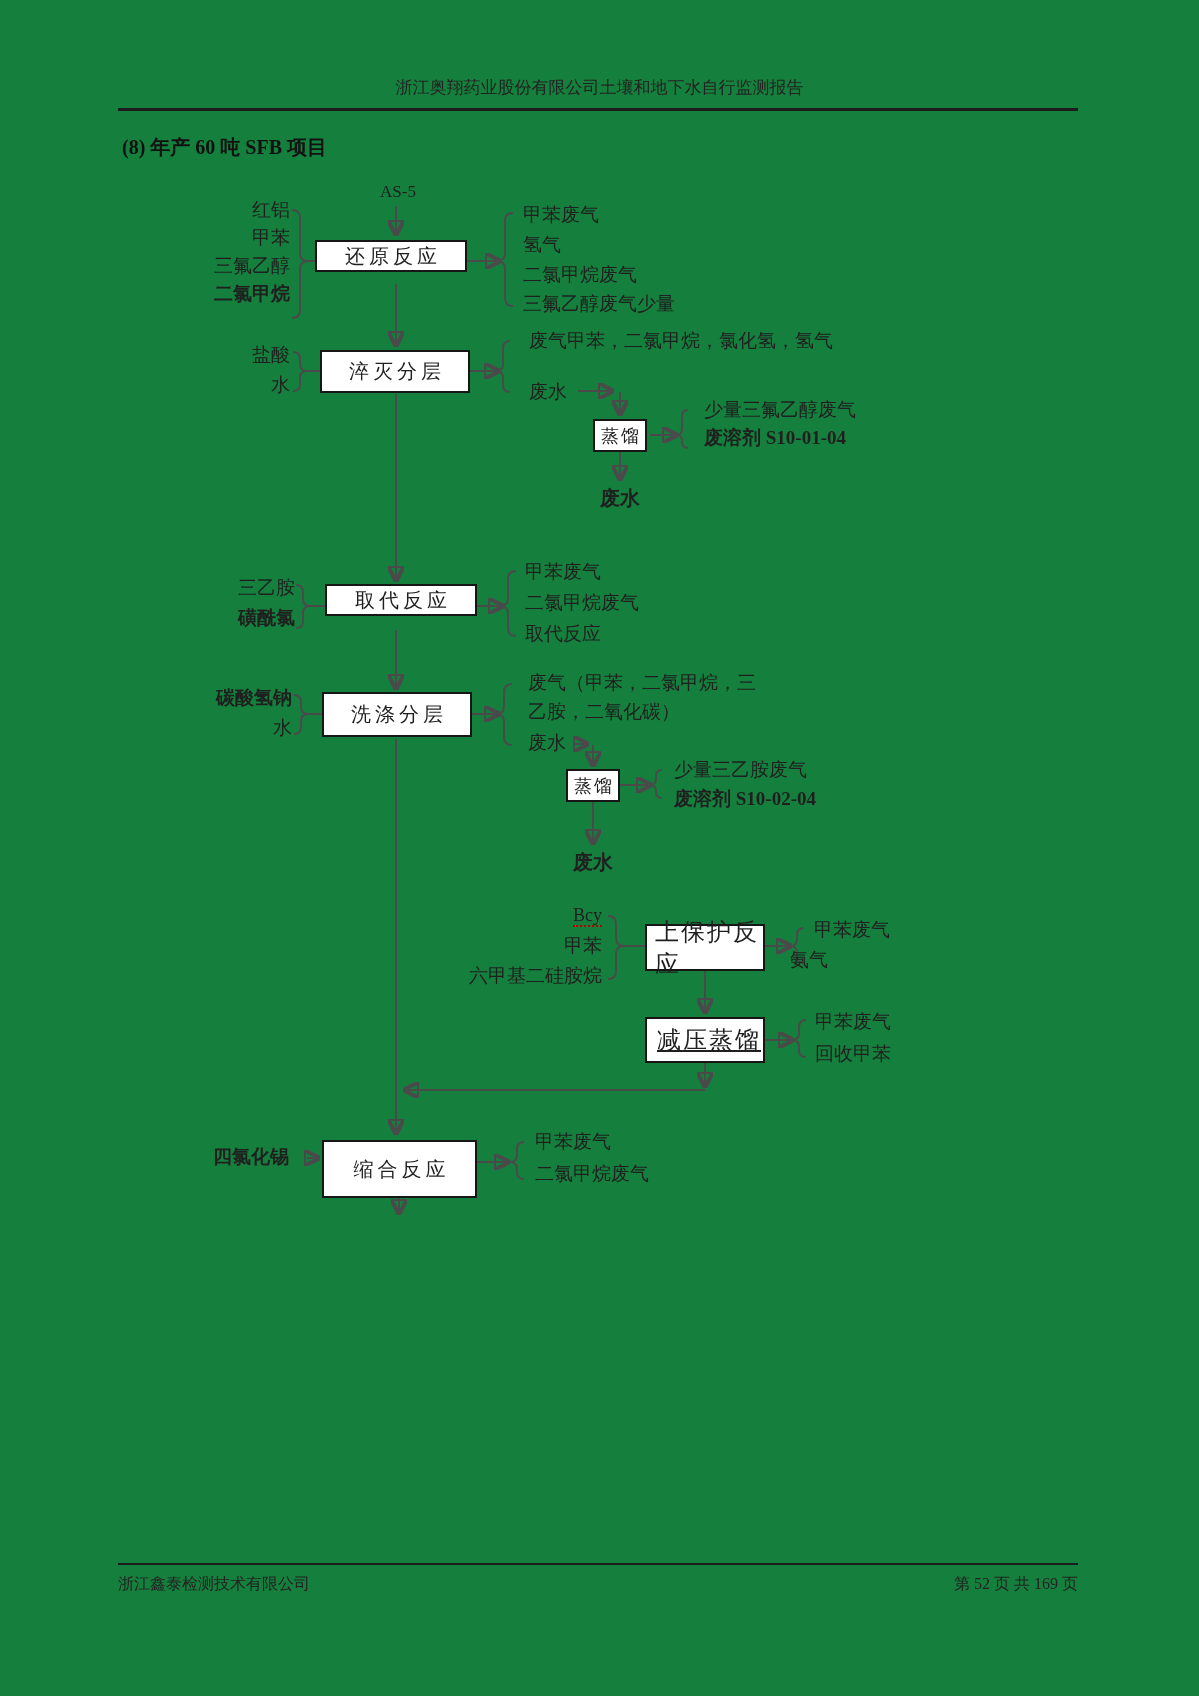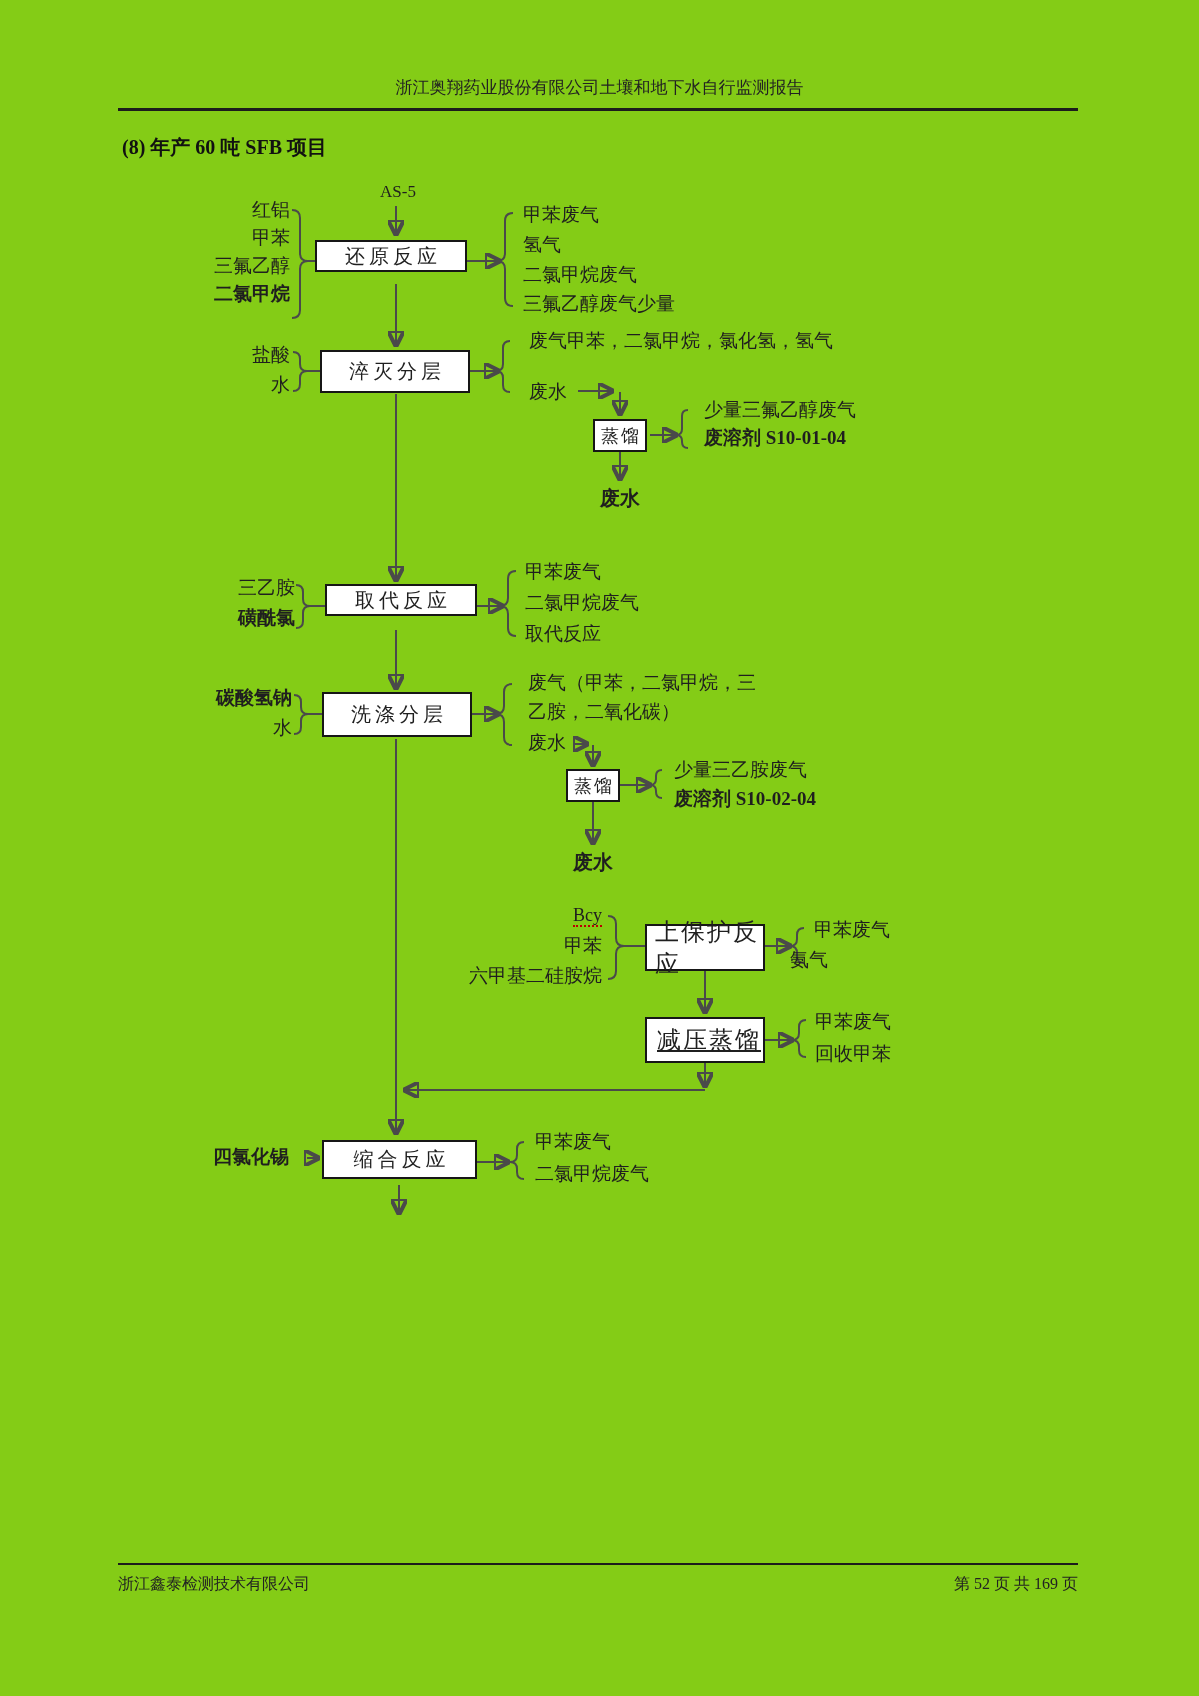--- a/index.html
+++ b/index.html
@@ -1,19 +1,19 @@
 <!DOCTYPE html>
 <html><head>
 <meta charset="utf-8">
 <style>
   html,body{margin:0;padding:0;background:#ffffff;}
   #page{
     position:relative;
     width:1199px;height:1696px;
-    background:#84cc16;
+    background:#15803d;
     font-family:"Liberation Serif","DejaVu Serif",serif;
     color:#1a1a1a;
     overflow:hidden;
   }
   .abs{position:absolute;white-space:nowrap;line-height:1.15;}
   .lbl{font-size:19px;color:#1f1f1f;}
   .r{text-align:right;}
   .b{font-weight:bold;}
   .pbox{
     position:absolute;
@@ -168,21 +168,21 @@
   <div class="abs lbl" style="left:814px;top:919px;">甲苯废气</div>
   <div class="abs lbl" style="left:790px;top:949px;">氨气</div>
 
   <div class="pbox mid" style="left:645px;top:1017px;width:120px;height:46px;text-decoration:underline;">
       <span>减压蒸馏</span>
     </div>
   <div class="abs lbl" style="left:815px;top:1011px;">甲苯废气</div>
   <div class="abs lbl" style="left:815px;top:1043px;">回收甲苯</div>
 
   <div class="abs lbl b" style="left:213px;top:1146px;">四氯化锡</div>
-  <div class="pbox" style="left:322px;top:1140px;width:155px;height:39px;">
+  <div class="pbox" style="left:322px;top:1140px;width:155px;height:58px;">
       <span>缩合反应</span>
     </div>
   <div class="abs lbl" style="left:535px;top:1131px;">甲苯废气</div>
   <div class="abs lbl" style="left:535px;top:1163px;">二氯甲烷废气</div>
 
   <div class="rule" style="left:118px;top:1563px;width:960px;height:2px;"></div>
   <div class="abs footer" style="left:118px;top:1575px;">浙江鑫泰检测技术有限公司</div>
   <div class="abs footer r" style="left:778px;top:1575px;width:300px;">第 52 页 共 169 页</div>
 
 </div>

